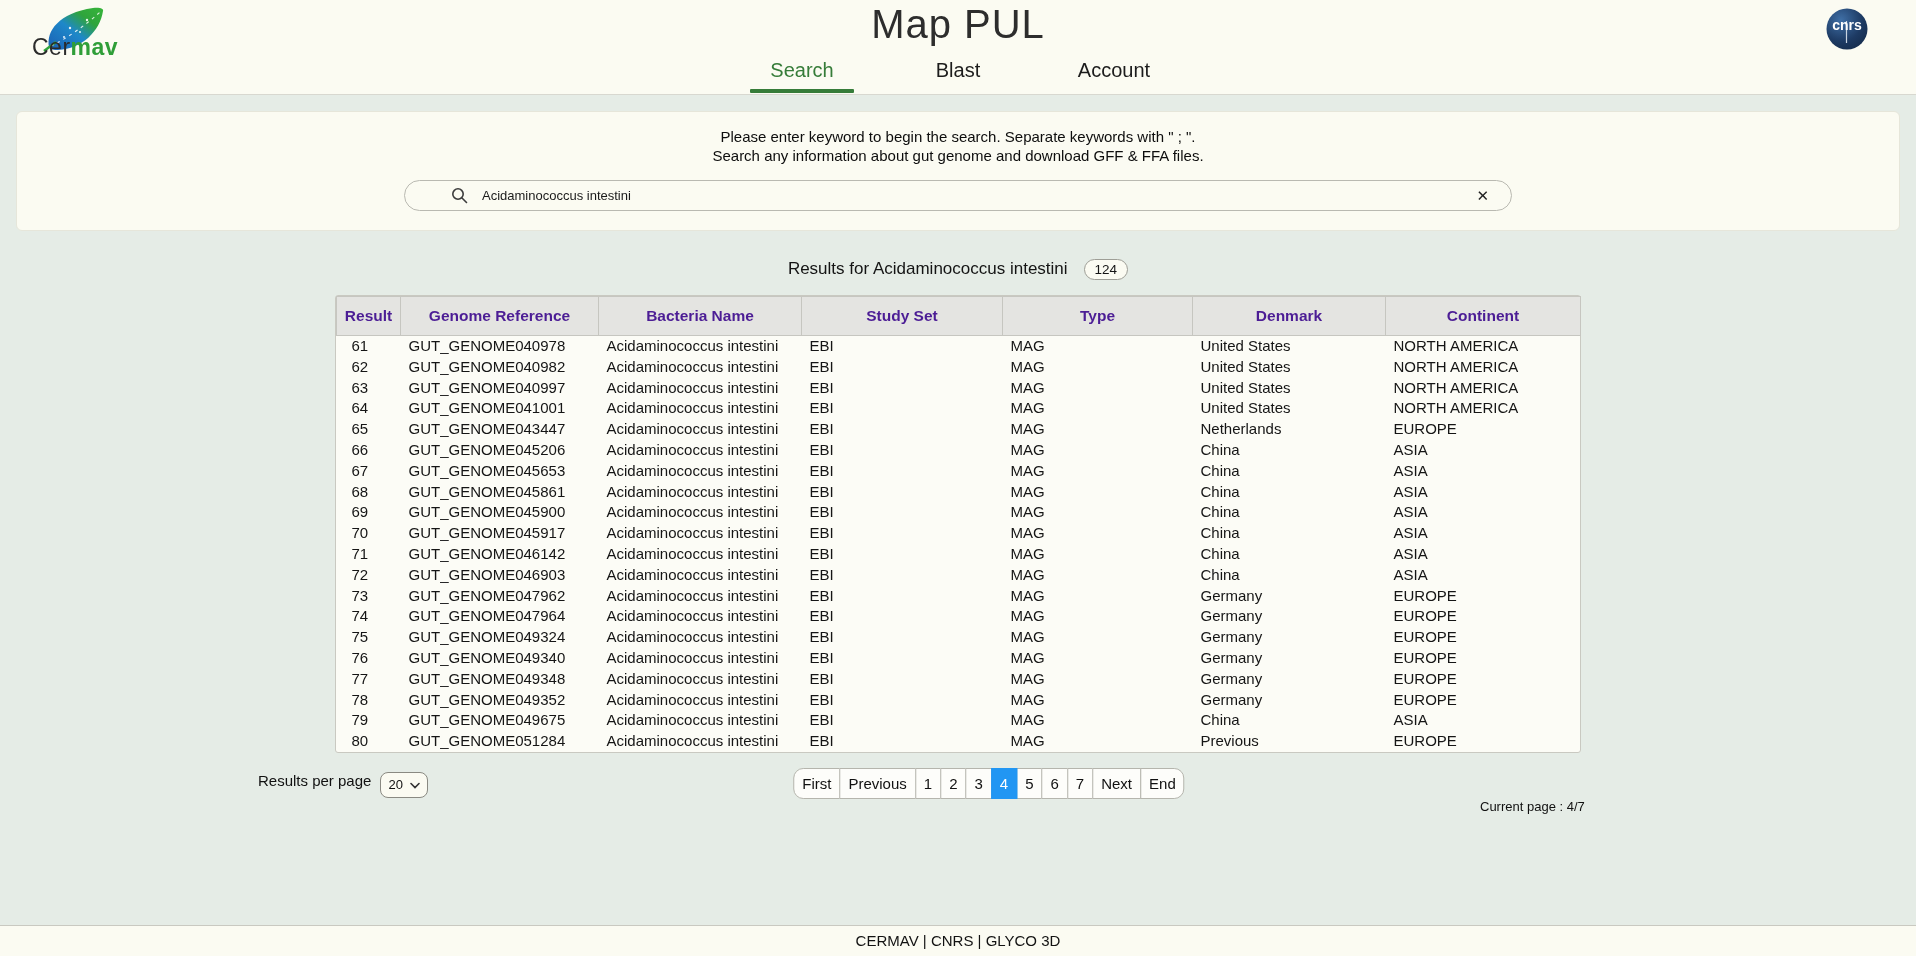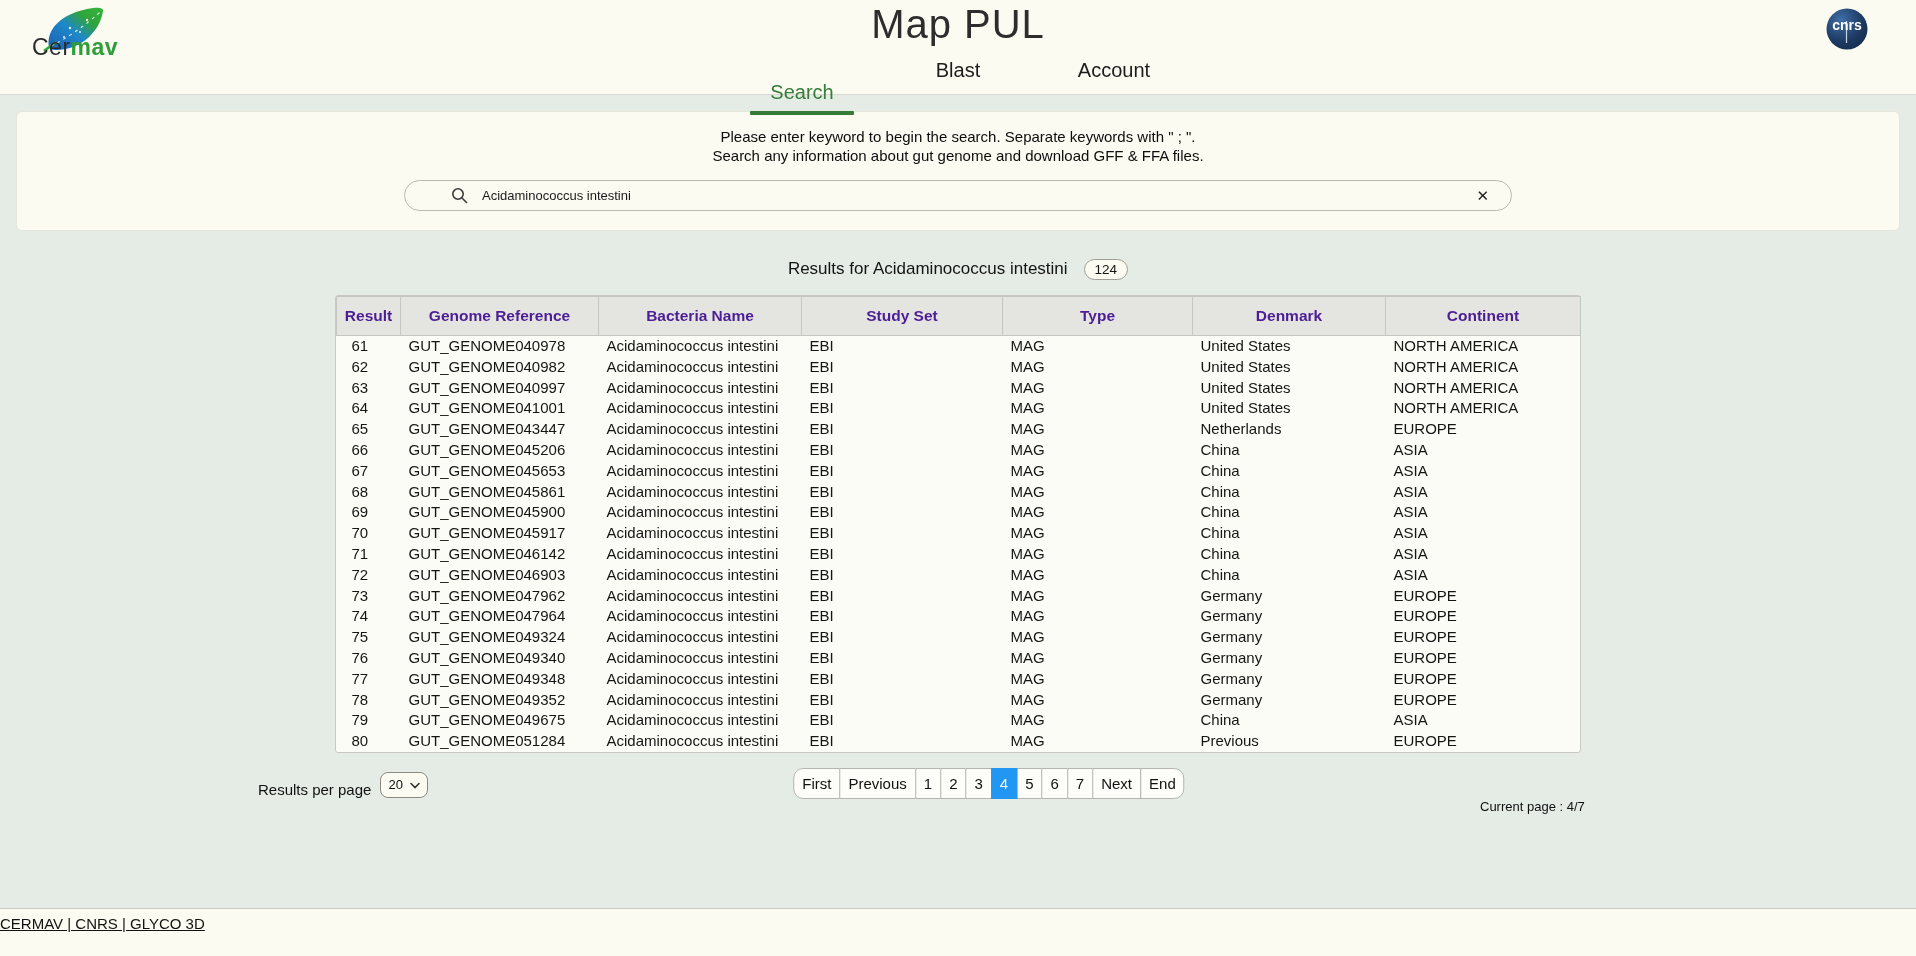--- a/index.html
+++ b/index.html
@@ -40,21 +40,21 @@
   }
   .tab {
     width: 104px; height: 36px;
     text-align: center;
     font-size: 20px; font-weight: 500;
     color: #1c1c1c;
     position: relative;
     cursor: pointer;
     line-height: 26px;
   }
-  .tab.active { color: #367c39; margin-top: 22px; }
+  .tab.active { color: #367c39; }
   .tab.active::after {
     content: ""; position: absolute; left: 0; right: 0; bottom: 0;
     height: 4px; background: #367c39; border-radius: 1px;
   }
   .logo-cnrs { position: absolute; right: 48px; top: 8px; width: 42px; height: 42px; }
 
   
   .search-panel {
     margin: 16px 16px 0;
     height: 120px;
@@ -123,21 +123,21 @@
   th:nth-child(4), td:nth-child(4) { width: 201px; }
   th:nth-child(5), td:nth-child(5) { width: 190px; }
   th:nth-child(6), td:nth-child(6) { width: 193px; }
   th:nth-child(7), td:nth-child(7) { width: 195px; }
   td:nth-child(1) { padding-left: 15px; }
 
   
   .bottom-bar { position: relative; height: 34px; margin-top: 15px; width: 100%; }
   .rpp {
     position: absolute; left: 258px; top: 4px;
-    display: flex; align-items: flex-end; gap: 9px;
+    display: flex; align-items: flex-start; gap: 9px;
     font-size: 15px; color: #111;
   }
   .select-box {
     width: 48px; height: 26px;
     border: 1px solid #8a8a82; border-radius: 8px;
     display: inline-flex; align-items: center; justify-content: space-between;
     padding: 0 7px; font-size: 13px; background: #fbfbf2; cursor: pointer;
   }
   .pagination {
     position: absolute; left: calc(50% + 31px); top: 0;
@@ -154,25 +154,25 @@
     cursor: pointer;
   }
   .pg-btn:first-child { border-radius: 10px 0 0 10px; margin-left: 0; }
   .pg-btn:last-child { border-radius: 0 10px 10px 0; }
   .pg-btn.active { background: #2196f3; border-color: #2196f3; color: #fff; position: relative; }
   .current-page { position: absolute; left: 1480px; top: 7px; font-size: 13px; color: #111; margin-top: 24px; }
 
   
   .footer {
     position: absolute; left: 0; bottom: 0; width: 100%;
-    height: 48px; line-height: 30px;
+    height: 31px; line-height: 30px;
     background: #fbfbf2;
     border-top: 1px solid #c9c9c1;
-    text-align: left;
-    font-size: 15px; font-weight: 500; color: #121212; text-decoration: underline;
+    text-align: center;
+    font-size: 15px; font-weight: 500; color: #121212;
   }
 </style>
 </head>
 <body>
 
 <div class="header">
 
   <div class="logo-cermav">
     <span>
       <svg width="72" height="46" viewBox="0 0 72 46">

